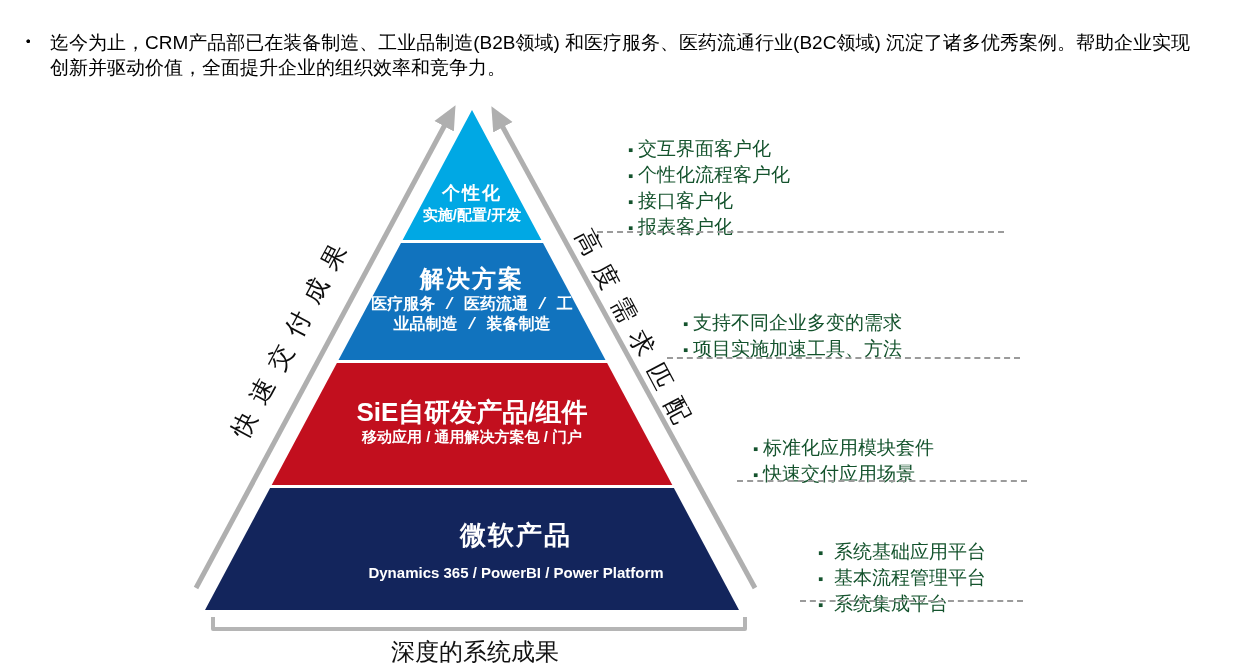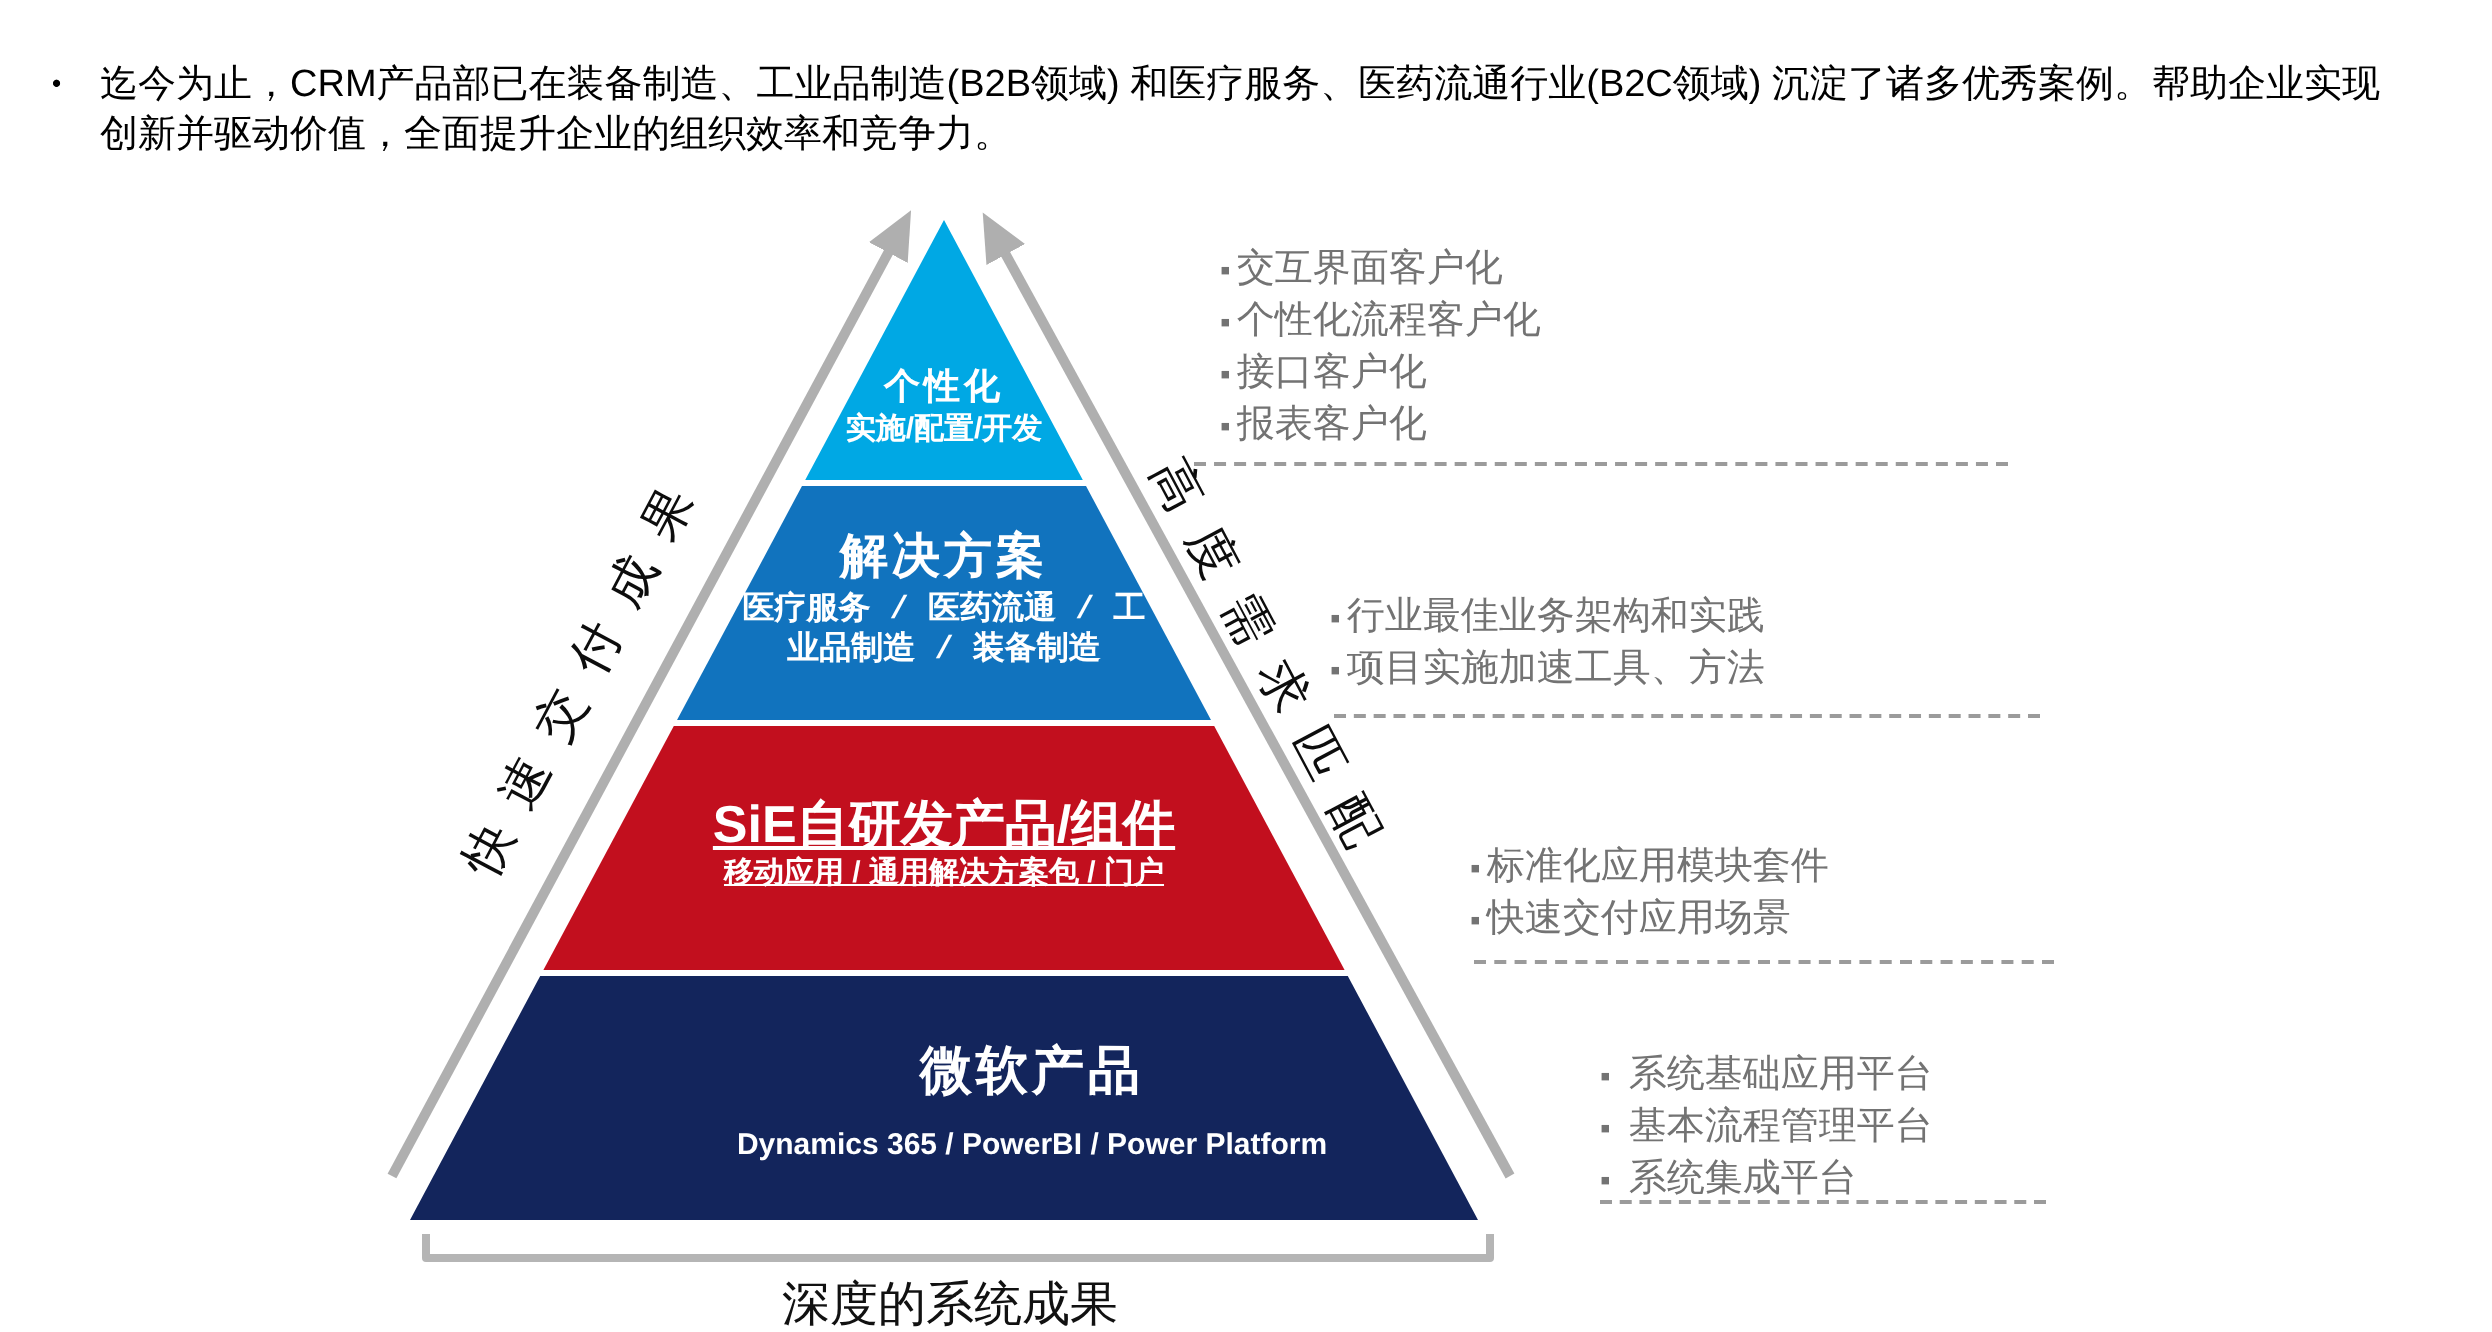--- a/index.html
+++ b/index.html
@@ -15,32 +15,32 @@
   
   .shapes { position:absolute; left:0; top:0; width:1246px; height:666px; }
   
   .layer-label { position:absolute; left:472px; transform:translateX(-50%); text-align:center;
                  color:#fff; font-weight:bold; white-space:nowrap; }
   .layer-label .lsub { white-space:pre-line; }
   .lab1 { top:180px; } .lab1 .ltitle { font-size:18px; line-height:26px; letter-spacing:2px; }
   .lab1 .lsub { font-size:15px; line-height:18px; }
   .lab2 { top:267px;font-family:Liberation Mono, monospace; } .lab2 .ltitle { font-size:24px; line-height:28px; letter-spacing:2px; }
   .lab2 .lsub { font-size:16px; line-height:20px; }
-  .lab3 { top:397px;text-decoration:underline; } .lab3 .ltitle { font-size:26px; line-height:30px; }
+  .lab3 { top:397px; } .lab3 .ltitle { font-size:26px; line-height:30px; }
   .lab3 .lsub { font-size:15px; line-height:20px; }
   .lab4 { top:520px;margin-left:44px; } .lab4 .ltitle { font-size:26px; line-height:30px; letter-spacing:2px; }
   .lab4 .lsub { font-size:15px; line-height:20px; margin-top:13px; }
   
   .diag { position:absolute; font-size:25px; color:#0d0d0d; letter-spacing:13px; white-space:nowrap;
           transform:translate(-50%,-50%) rotate(-62deg); }
   .diag.right { transform:translate(-50%,-50%) rotate(62deg); }
   .axis-bottom { position:absolute; left:475px; top:636px; transform:translateX(-50%);
                  font-size:24px; color:#111; white-space:nowrap; }
   
-  .note { position:absolute; list-style:none; margin:0; padding:0; font-size:19px; line-height:25px; color:#737373; white-space:nowrap; }
+  .note { position:absolute; list-style:none; margin:16px; padding:0; font-size:19px; line-height:25px; color:#14532d; white-space:nowrap;font-family:Liberation Mono, monospace; }
   .note .sq { font-size:15px; margin-right:3px; }
   .note.g4 .sq { margin-right:9px; }
   .dash { position:absolute; height:0; border-top:2px dashed #9b9b9b; }
 </style>
 </head>
 <body>
 
 <div class="stage">
 
   <ul class="intro">
@@ -91,21 +91,21 @@
 
   <ul class="note" style="left:610px; top:122px;">
     <li><span class="sq">▪</span><span>交互界面客户化</span></li>
     <li><span class="sq">▪</span><span>个性化流程客户化</span></li>
     <li><span class="sq">▪</span><span>接口客户化</span></li>
     <li><span class="sq">▪</span><span>报表客户化</span></li>
   </ul>
   <div class="dash" style="left:597px; top:231px; width:407px;"></div>
 
   <ul class="note" style="left:665px; top:296px;">
-    <li><span class="sq">▪</span><span>行业最佳业务架构和实践</span></li>
+    <li><span class="sq">▪</span><span>支持不同企业多变的需求</span></li>
     <li><span class="sq">▪</span><span>项目实施加速工具、方法</span></li>
   </ul>
   <div class="dash" style="left:667px; top:357px; width:353px;"></div>
 
   <ul class="note" style="left:735px; top:421px;">
     <li><span class="sq">▪</span><span>标准化应用模块套件</span></li>
     <li><span class="sq">▪</span><span>快速交付应用场景</span></li>
   </ul>
   <div class="dash" style="left:737px; top:480px; width:290px;"></div>
 

